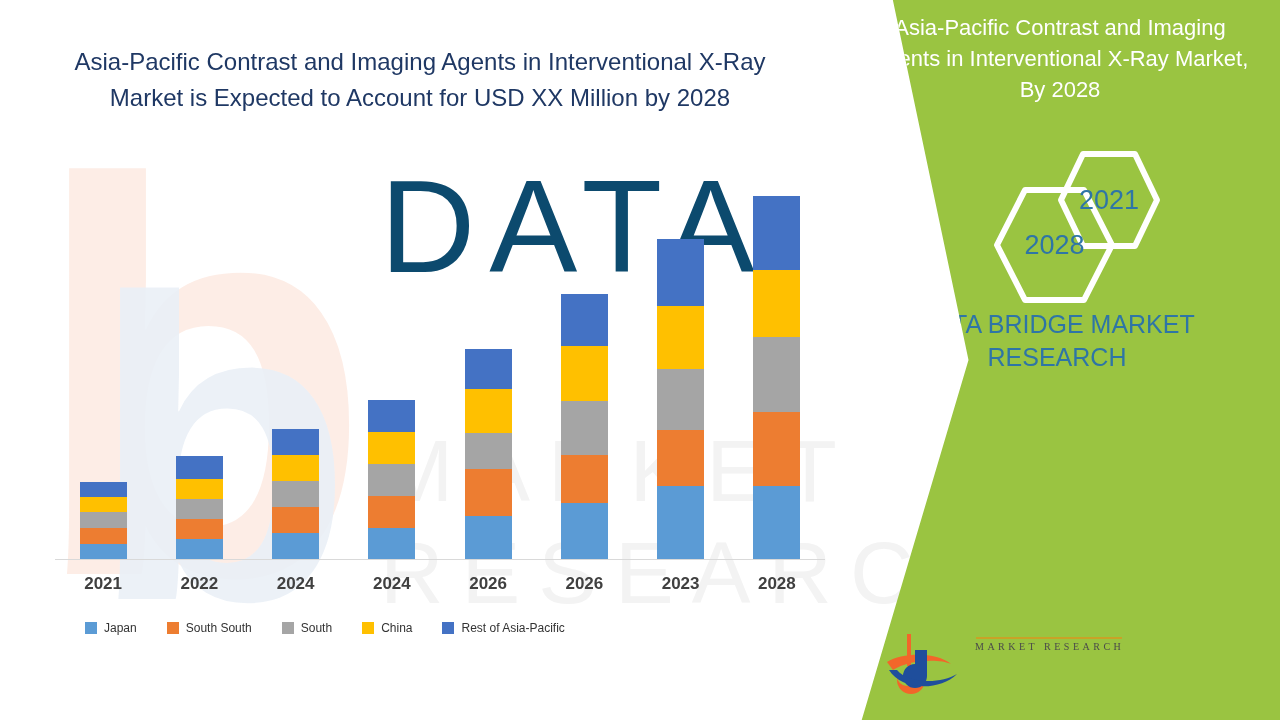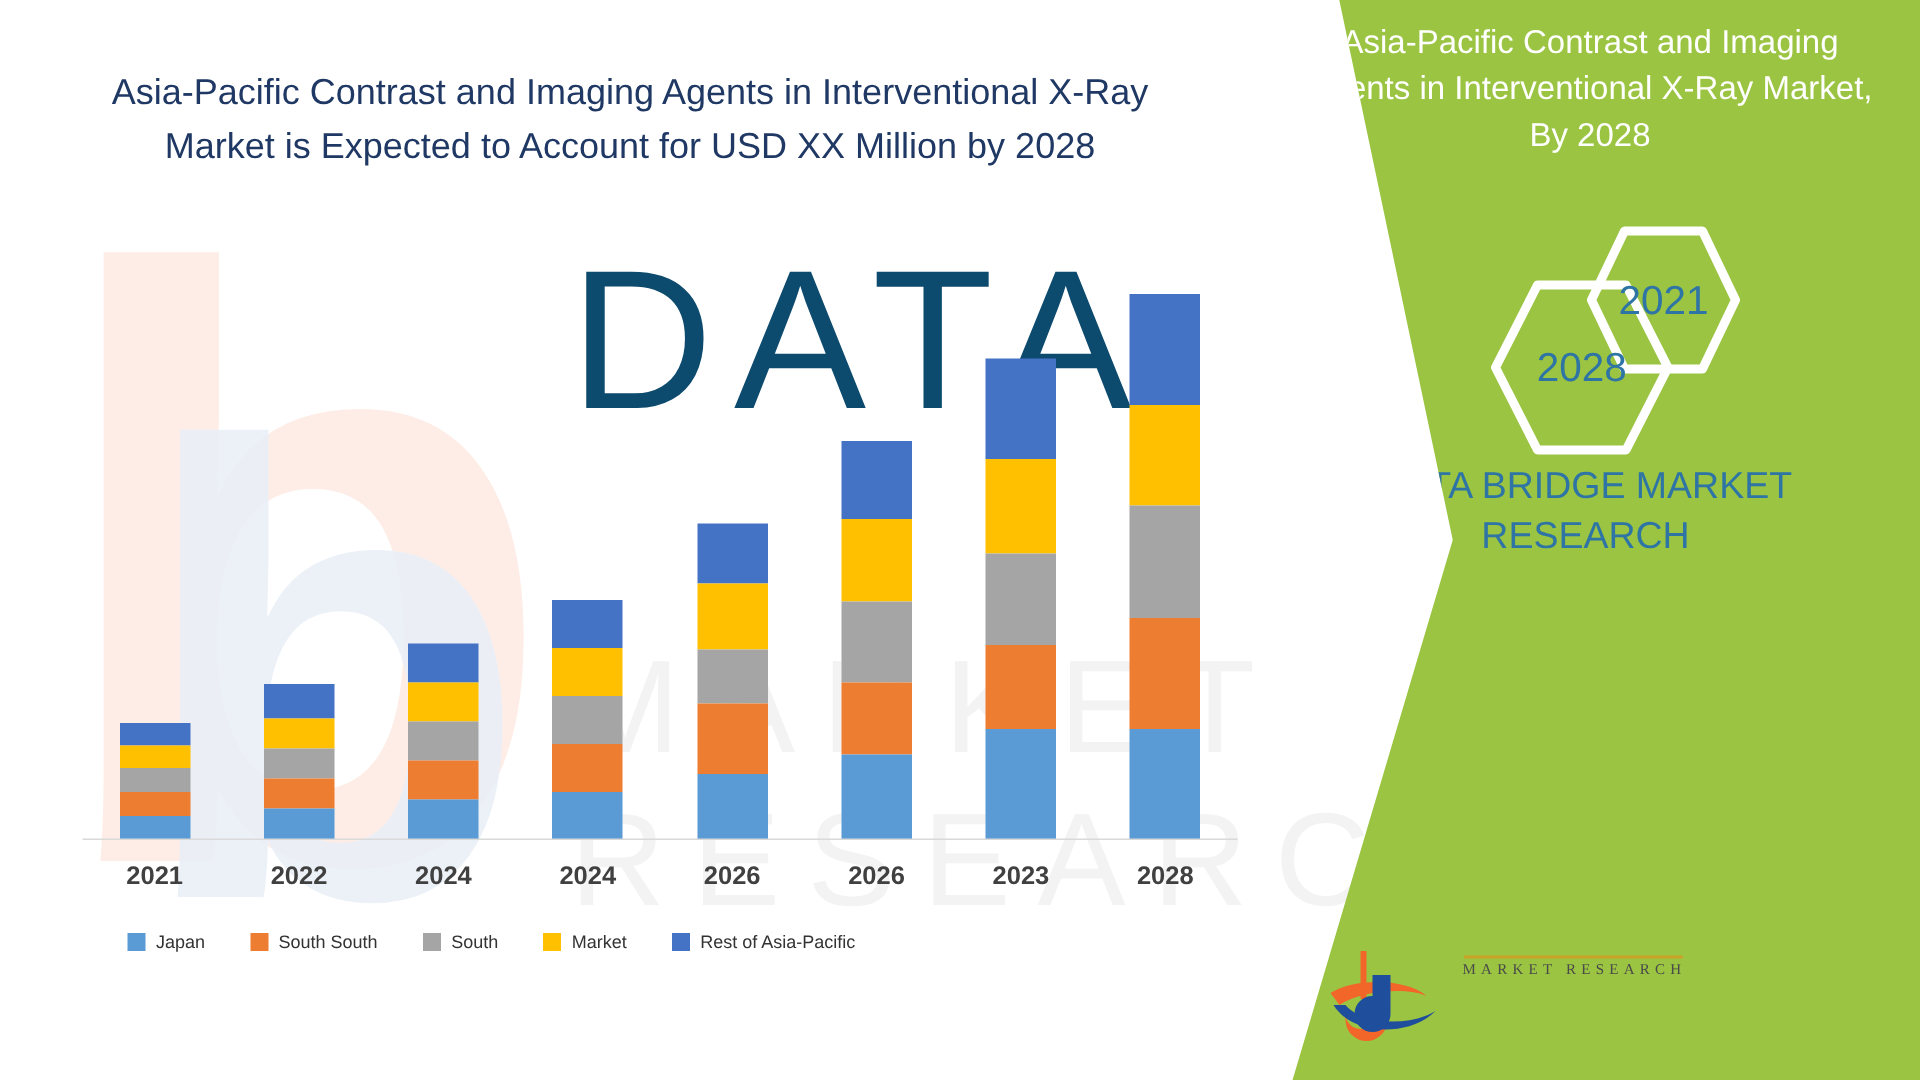--- a/index.html
+++ b/index.html
@@ -231,21 +231,21 @@
       <div class="legend-item">
         <span class="legend-swatch" style="background: rgb(237, 125, 49);"></span>
         <span class="legend-label">South South</span>
       </div>
       <div class="legend-item">
         <span class="legend-swatch" style="background: rgb(165, 165, 165);"></span>
         <span class="legend-label">South</span>
       </div>
       <div class="legend-item">
         <span class="legend-swatch" style="background: rgb(255, 192, 0);"></span>
-        <span class="legend-label">Market</span>
+        <span class="legend-label">China</span>
       </div>
       <div class="legend-item">
         <span class="legend-swatch" style="background: rgb(68, 114, 196);"></span>
         <span class="legend-label">Rest of Asia-Pacific</span>
       </div>
     </div>
 </div>
 
 <div id="green-panel">
   <div id="panel-title">Asia-Pacific Contrast and Imaging Agents in Interventional X-Ray Market, By 2028</div>

